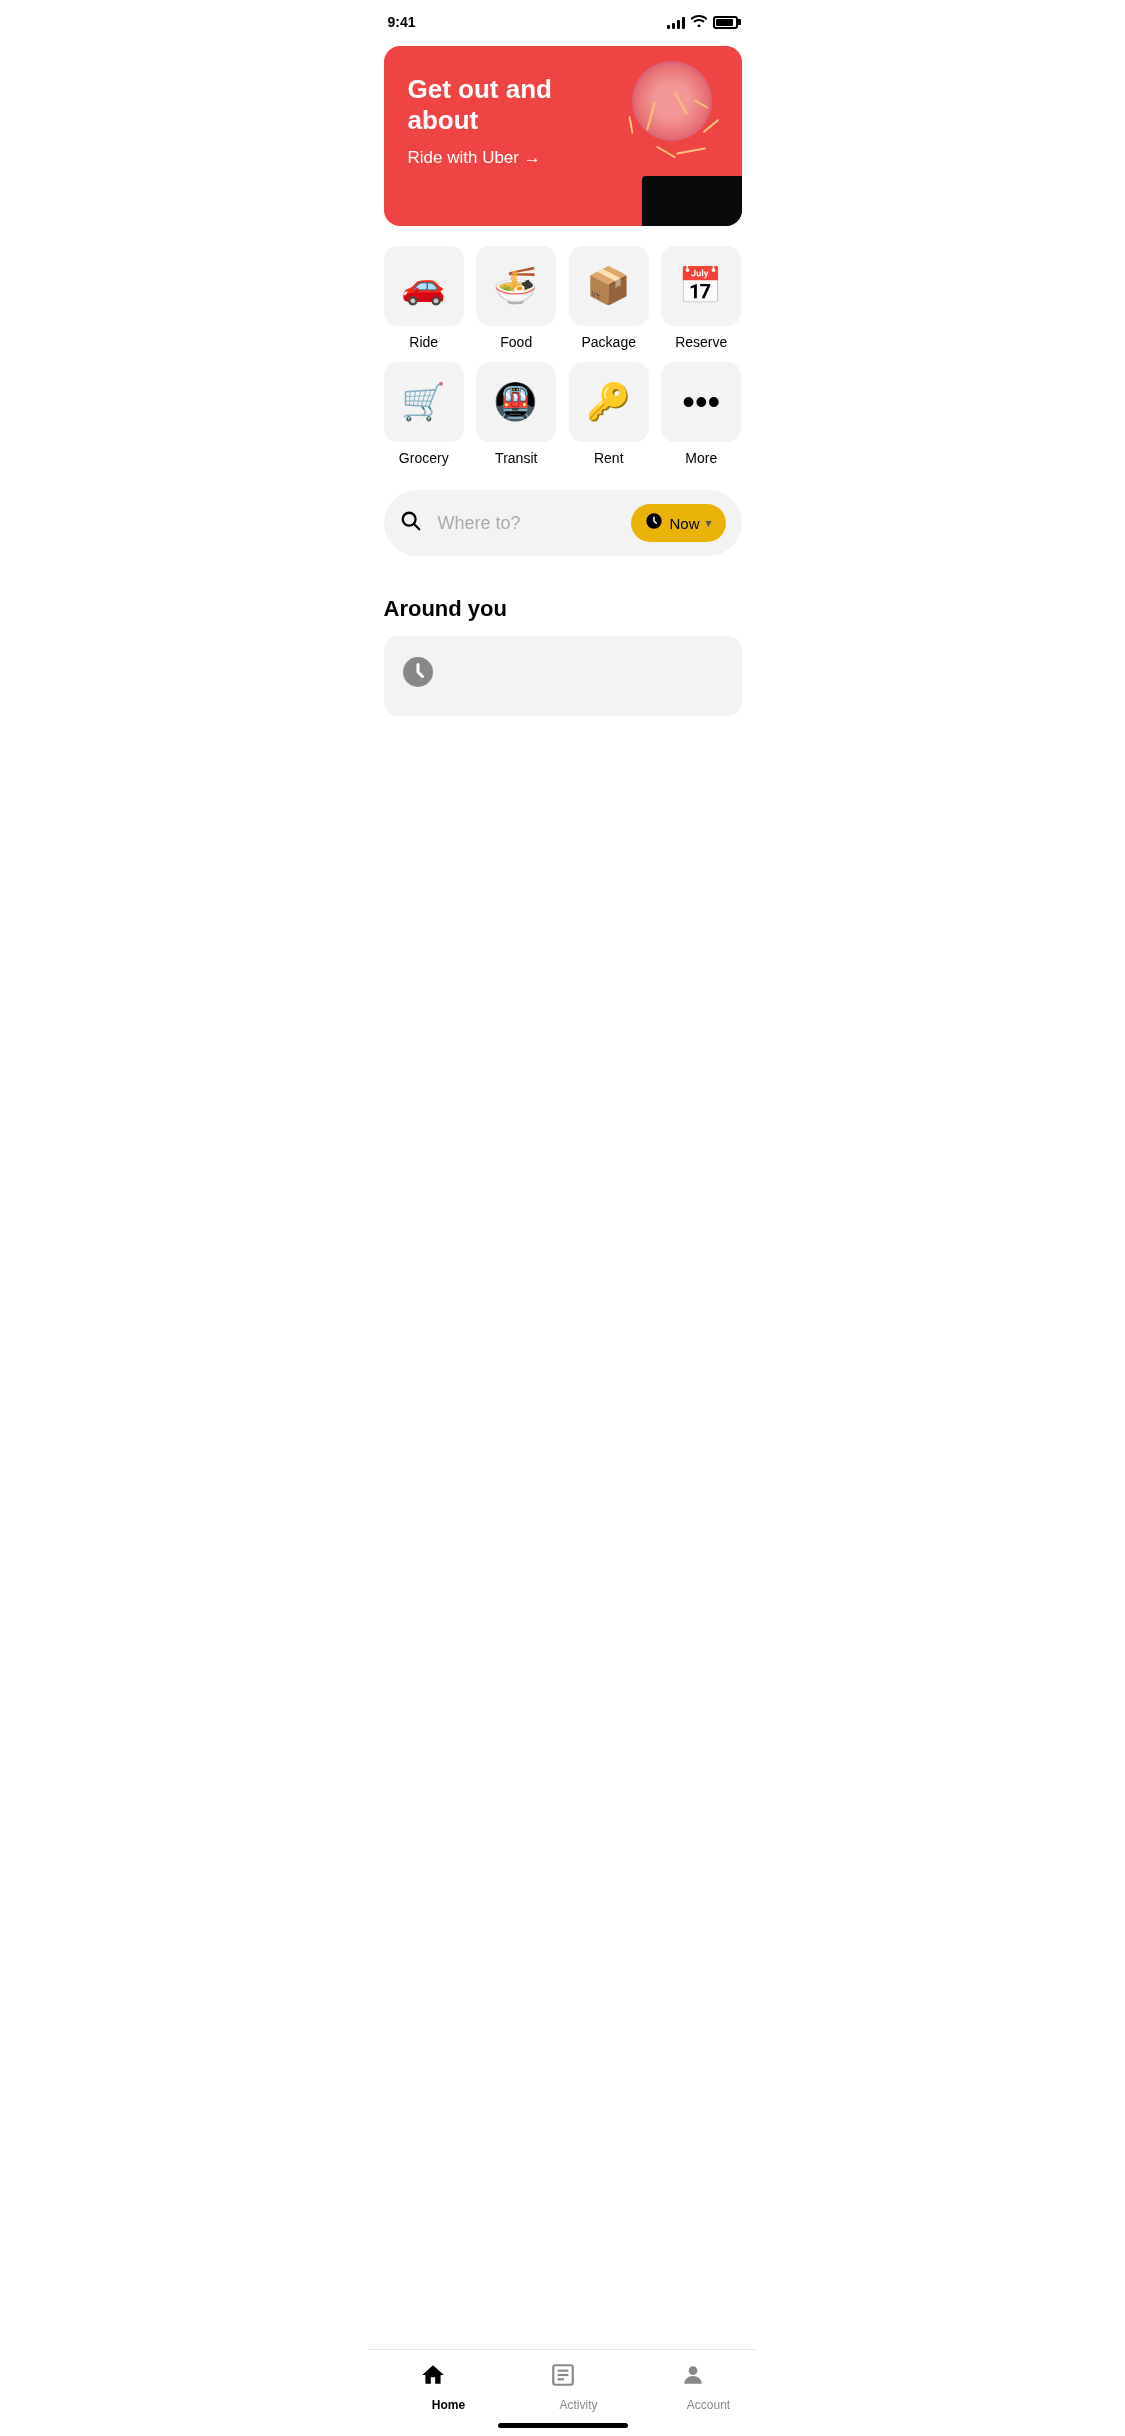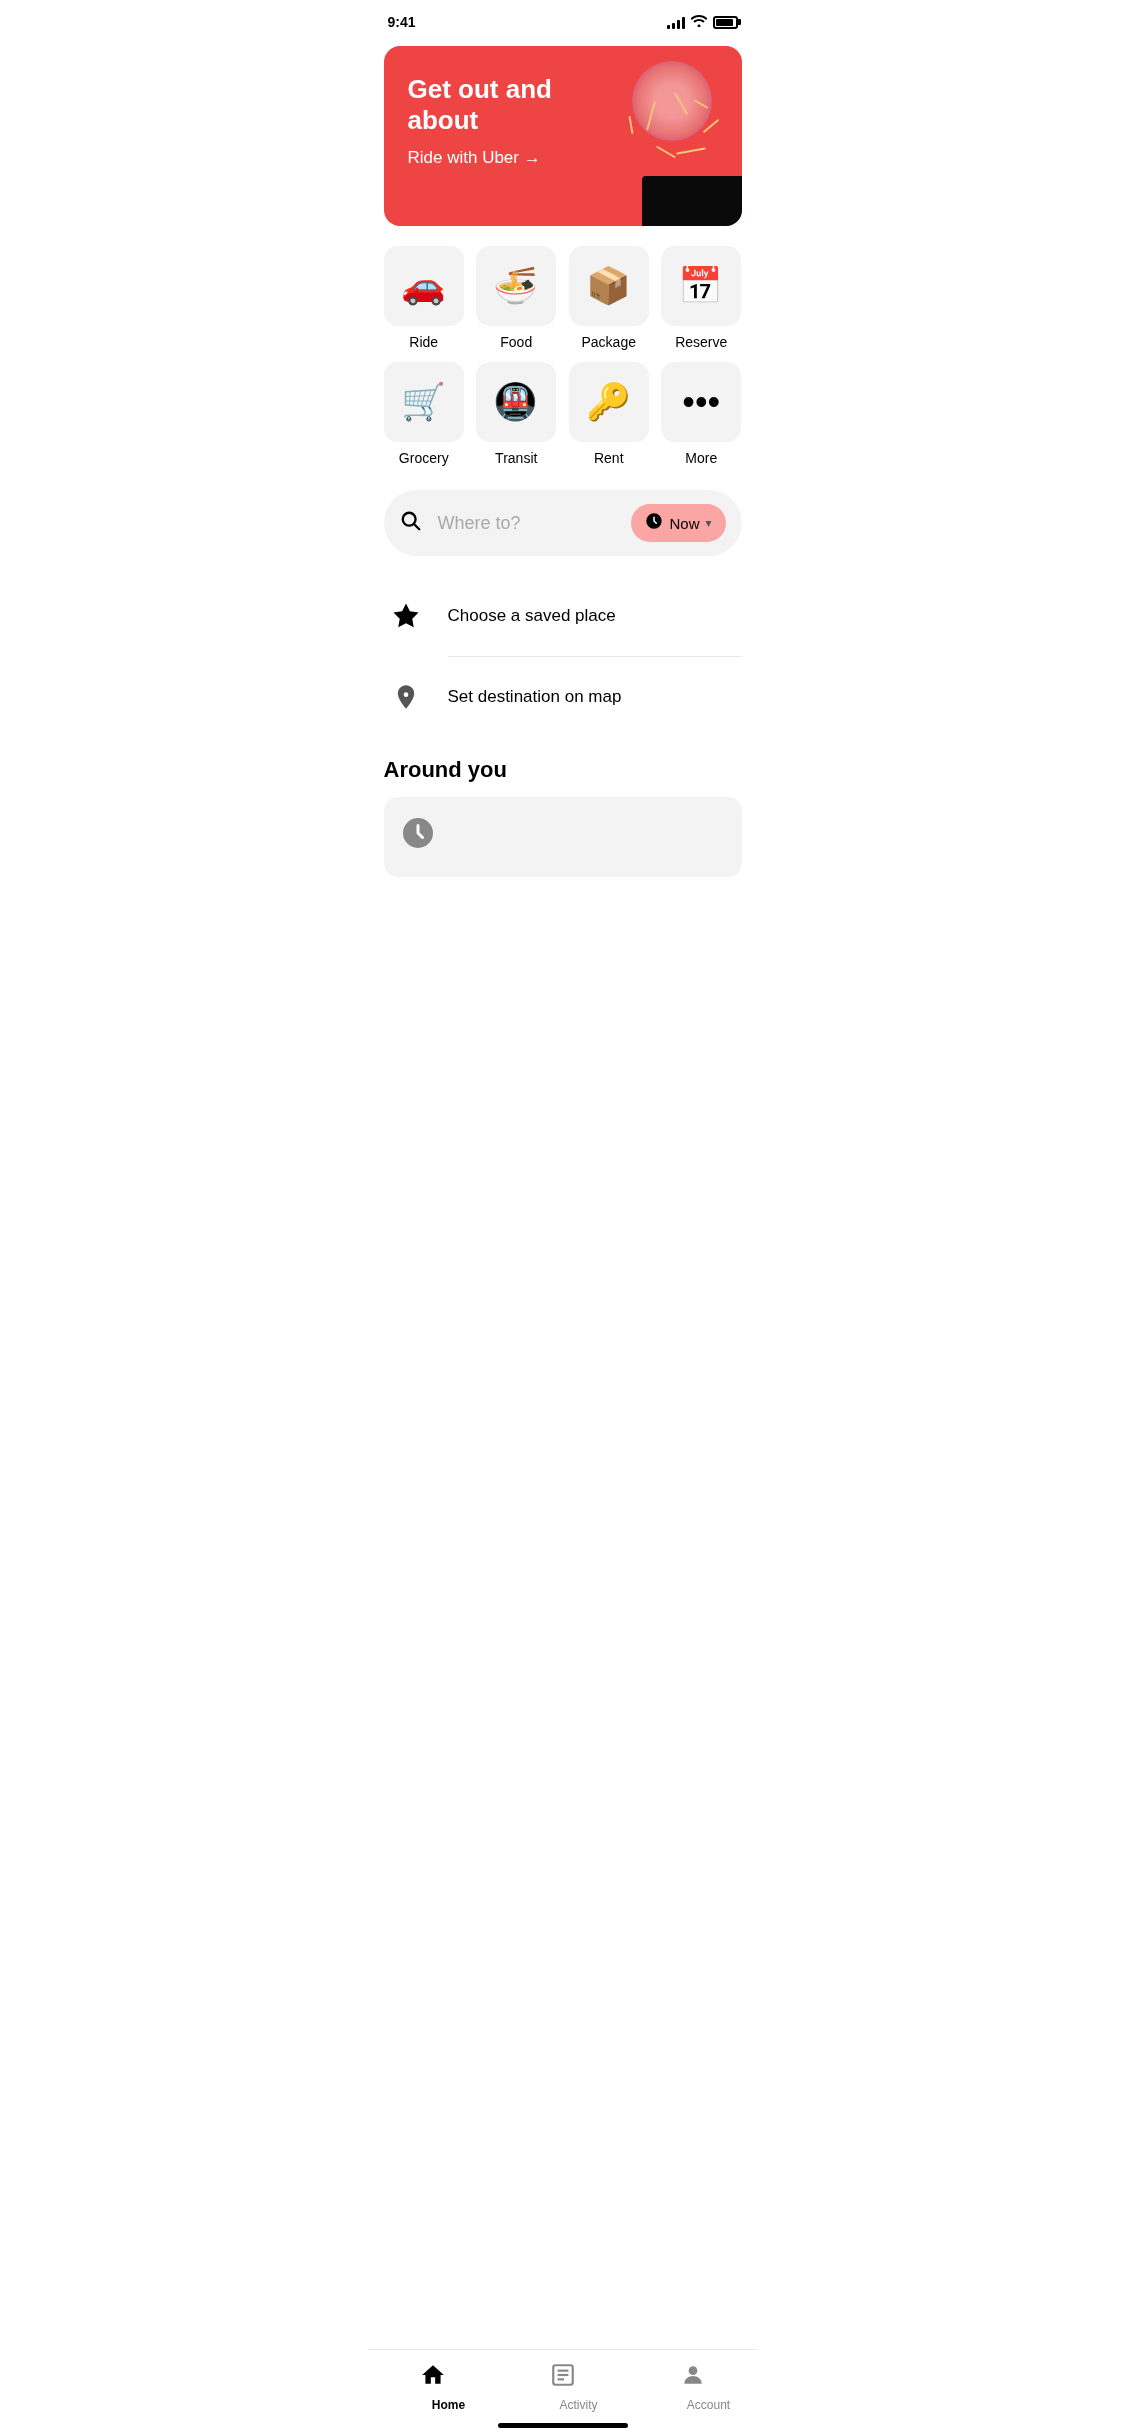--- a/index.html
+++ b/index.html
@@ -194,21 +194,21 @@
     }
     .search-placeholder {
       flex: 1;
       font-size: 18px;
       color: #aaa;
     }
     .now-button {
       display: flex;
       align-items: center;
       gap: 6px;
-      background: #fca5a5;
+      background: #eab308;
       border-radius: 50px;
       padding: 8px 14px;
       font-size: 15px;
       font-weight: 500;
       color: #000;
     }
     .clock-icon {
       font-size: 16px;
     }
     .chevron-down {
@@ -423,41 +423,20 @@
             <circle cx="12" cy="12" r="9" stroke="#000" stroke-width="2.5" fill="#000"></circle>
             <path d="M12 7v5l3 3" stroke="#fff" stroke-width="2" stroke-linecap="round"></path>
           </svg>
         </span>
         <span>Now</span>
         <span class="chevron-down">▾</span>
       </div>
     </div>
   </div>
 
-  <div class="quick-actions">
-    <div class="quick-action-item">
-      <div class="quick-action-icon">
-        <svg width="30" height="30" viewBox="0 0 24 24" fill="#000">
-          <polygon points="12,2 15.09,8.26 22,9.27 17,14.14 18.18,21.02 12,17.77 5.82,21.02 7,14.14 2,9.27 8.91,8.26"></polygon>
-        </svg>
-      </div>
-      <span class="quick-action-label">Choose a saved place</span>
-    </div>
-    <div class="divider"></div>
-    <div class="quick-action-item">
-      <div class="quick-action-icon">
-        <svg width="28" height="28" viewBox="0 0 24 24" fill="none">
-          <circle cx="12" cy="10" r="4" fill="#555"></circle>
-          <path d="M12 2C8.13 2 5 5.13 5 9c0 5.25 7 13 7 13s7-7.75 7-13c0-3.87-3.13-7-7-7z" fill="#555"></path>
-          <circle cx="12" cy="10" r="2" fill="#fff"></circle>
-        </svg>
-      </div>
-      <span class="quick-action-label">Set destination on map</span>
-    </div>
-  </div>
 
   <div class="around-you-section">
     <div class="section-title">Around you</div>
     <div class="around-card">
       <span class="around-card-icon">
         <svg width="36" height="36" viewBox="0 0 24 24" fill="none">
           <circle cx="12" cy="12" r="10" fill="#888"></circle>
           <path d="M12 7v5l3 3" stroke="#fff" stroke-width="2" stroke-linecap="round"></path>
         </svg>
       </span>

